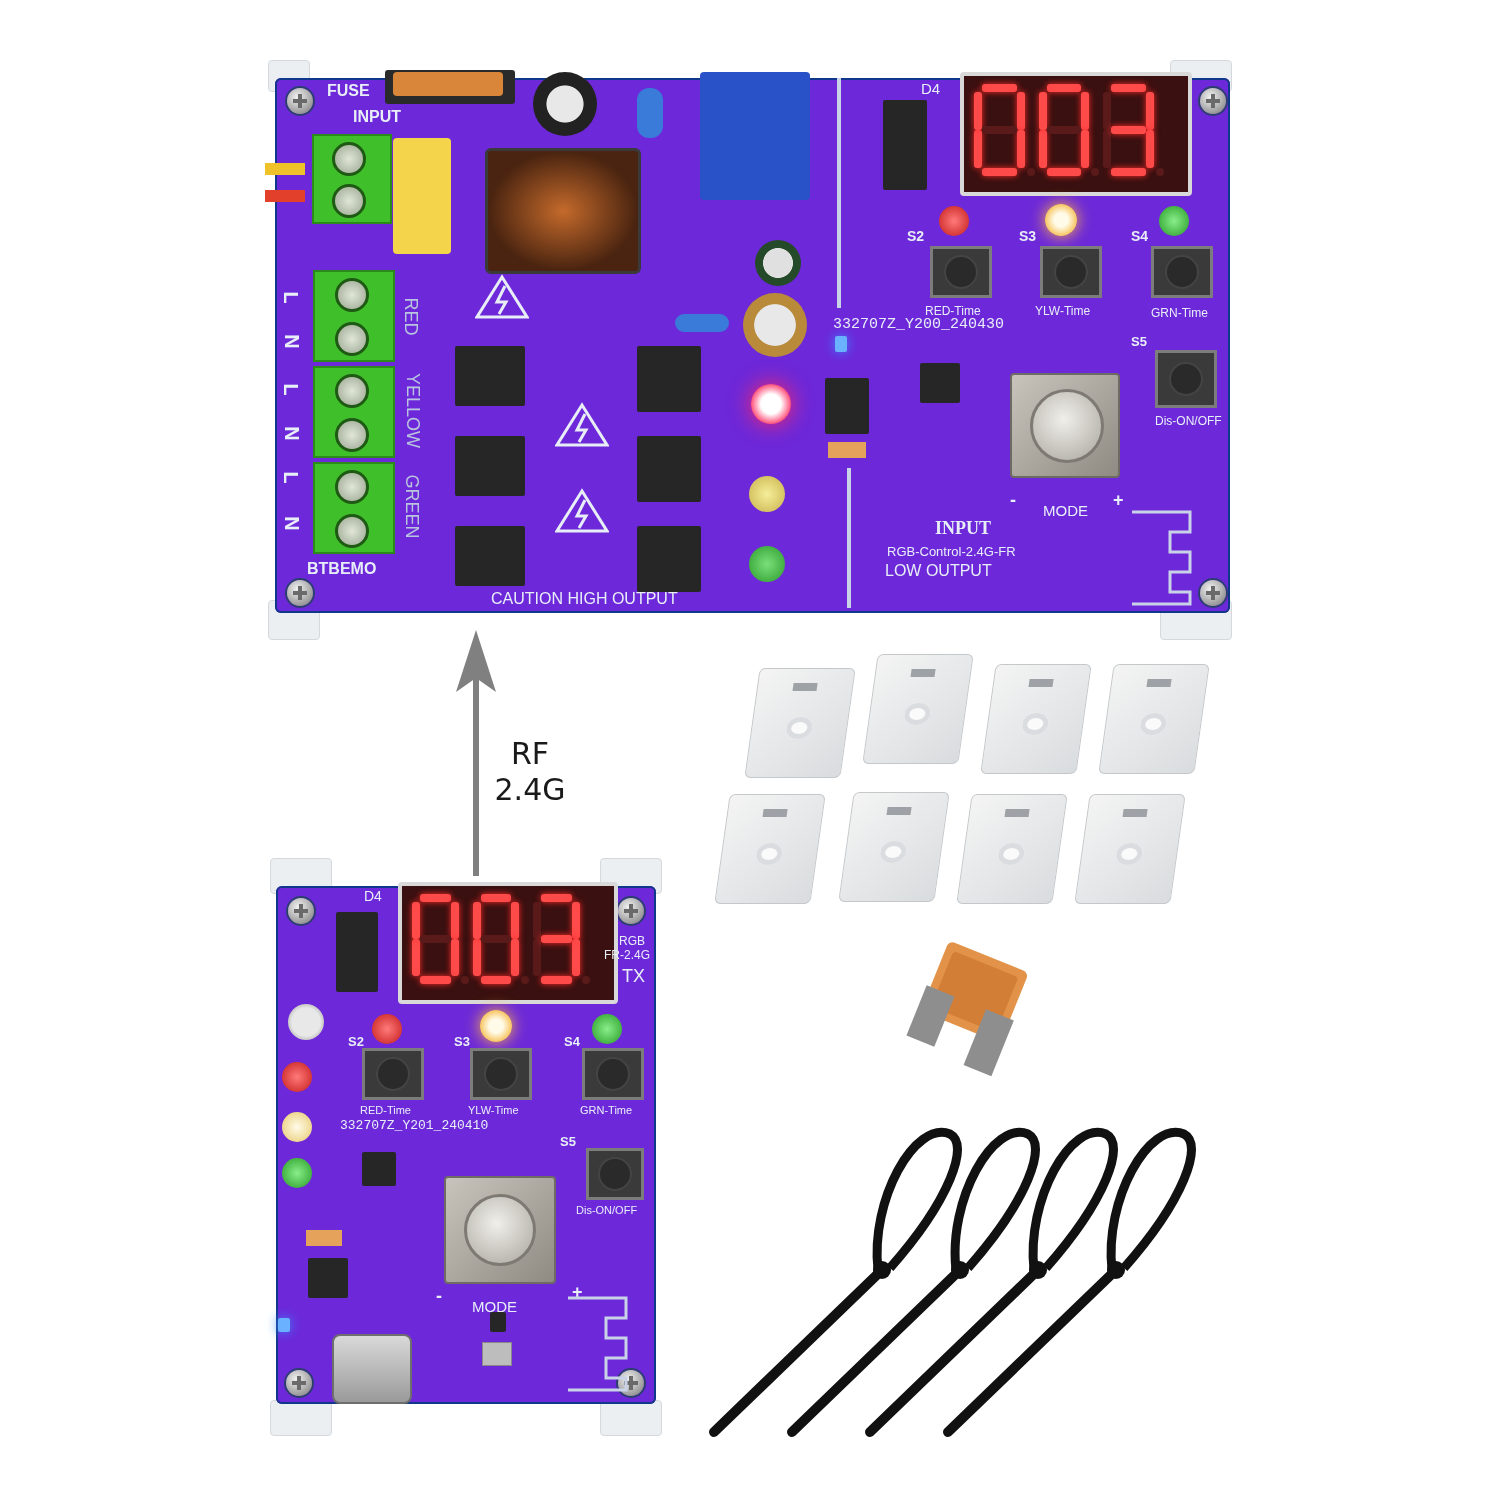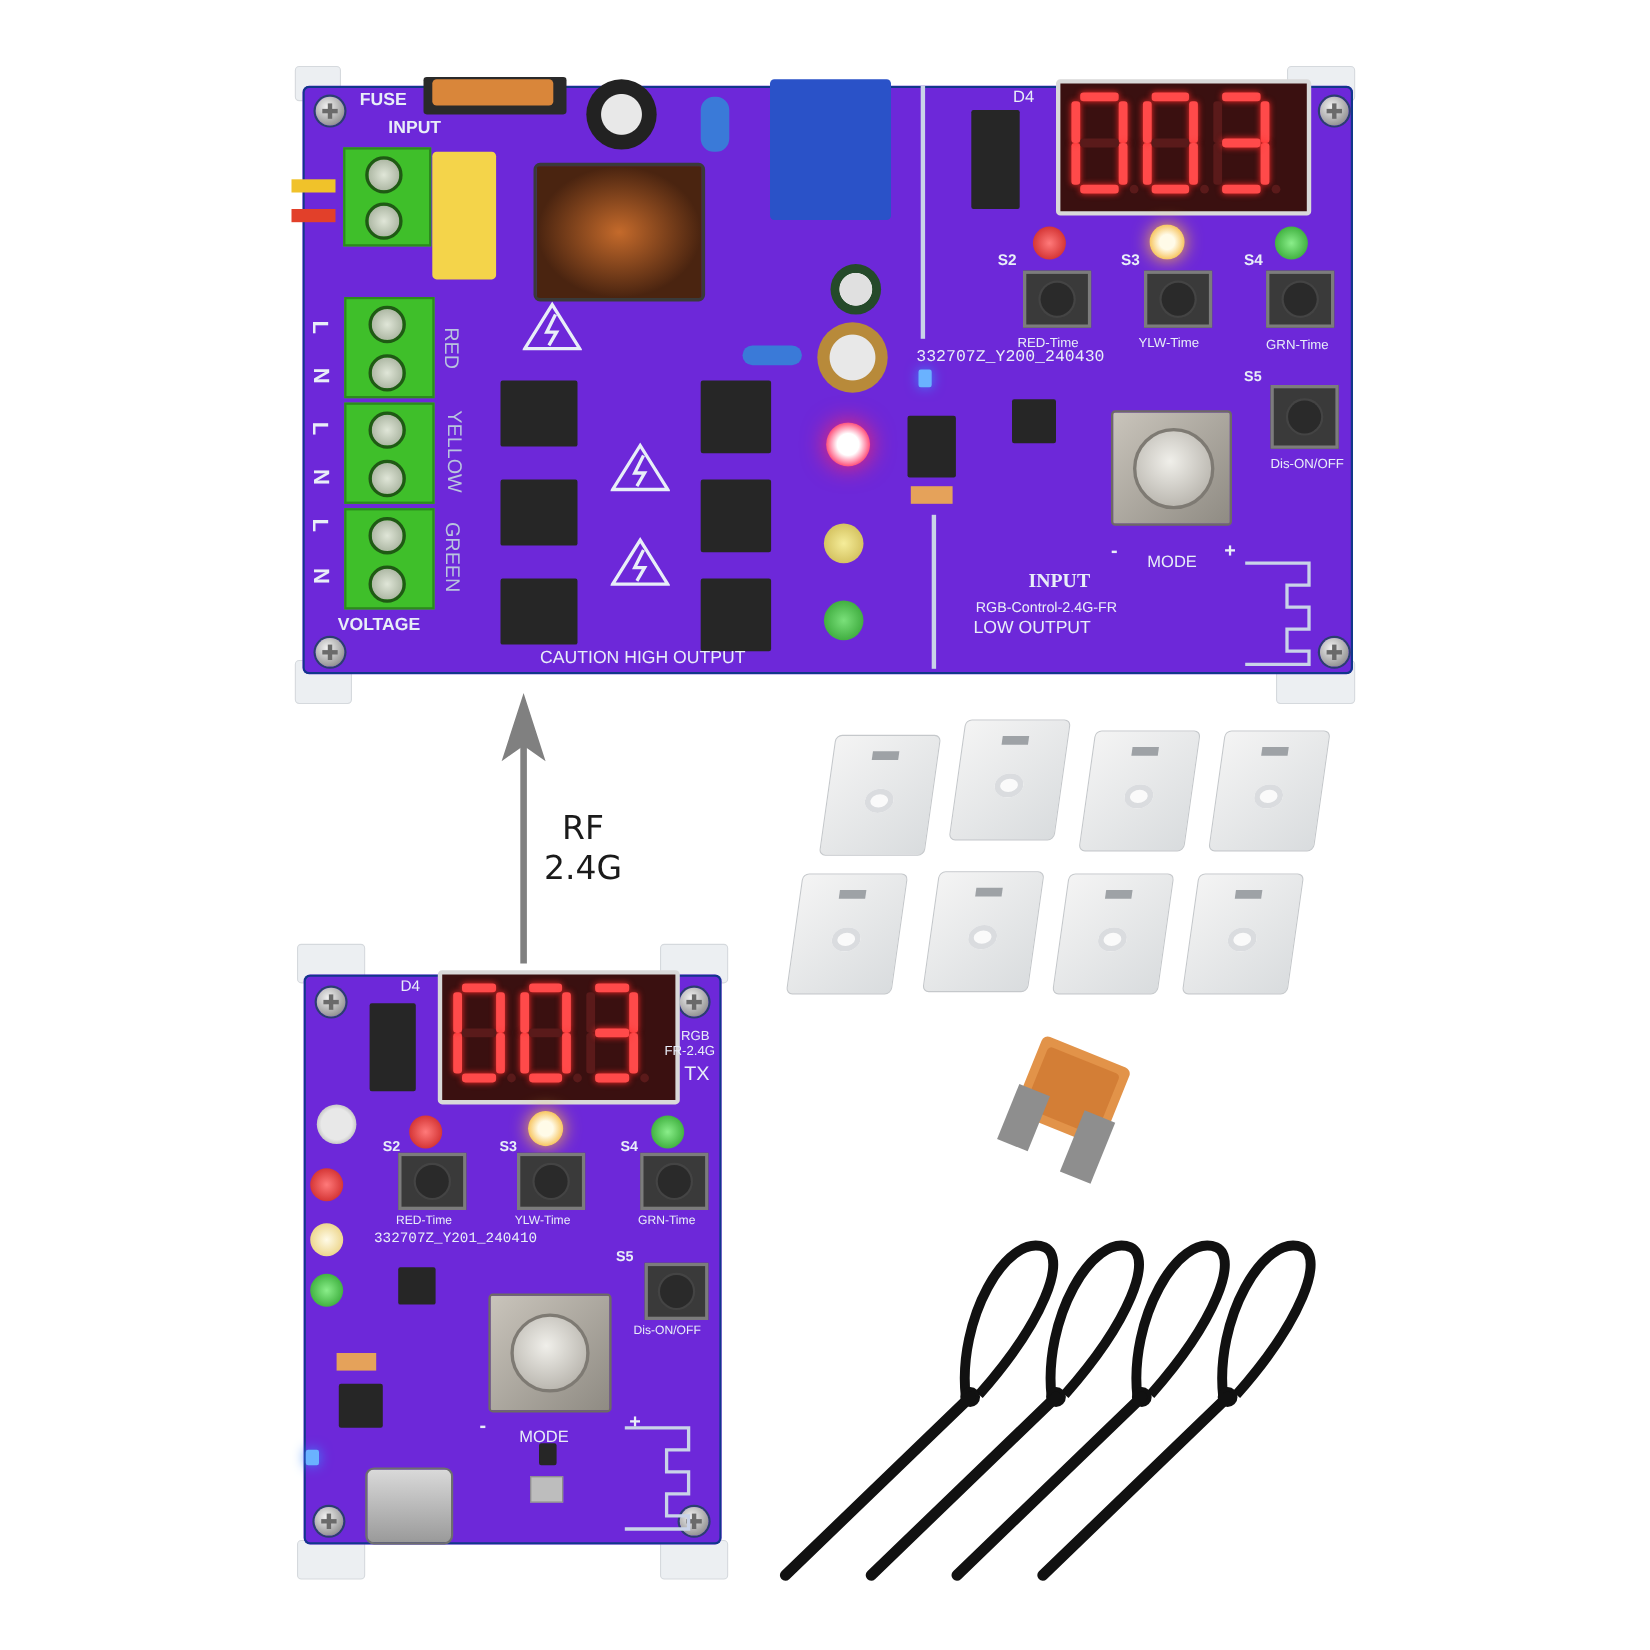--- a/index.html
+++ b/index.html
@@ -82,21 +82,21 @@
     <div class="tscrew" style="left:20px;top:6px;"></div>
     <div class="tscrew" style="left:20px;top:50px;"></div>
   </div>
   <div class="abs terminal" style="left:38px;top:384px;width:82px;height:92px;">
     <div class="tscrew" style="left:20px;top:6px;"></div>
     <div class="tscrew" style="left:20px;top:50px;"></div>
   </div>
   <div class="abs silk" style="left:116px;top:228px;font-size:18px;font-weight:normal;color:#b9c5de;transform:rotate(90deg);">RED</div>
   <div class="abs silk" style="left:100px;top:322px;font-size:18px;font-weight:normal;color:#b9c5de;transform:rotate(90deg);">YELLOW</div>
   <div class="abs silk" style="left:104px;top:418px;font-size:18px;font-weight:normal;color:#b9c5de;transform:rotate(90deg);">GREEN</div>
-  <div class="abs silk" style="left:32px;top:482px;font-size:16px;">VOLTAGE</div>
+  <div class="abs silk" style="left:32px;top:482px;font-size:16px;">BTBEMO</div>
 
   <div class="abs chip" style="left:180px;top:268px;width:70px;height:60px;"></div>
   <div class="abs chip" style="left:180px;top:358px;width:70px;height:60px;"></div>
   <div class="abs chip" style="left:180px;top:448px;width:70px;height:60px;"></div>
   <svg class="abs" style="left:200px;top:196px;" width="54" height="46">
       <polygon points="27,3 52,43 2,43" fill="none" stroke="#e8eef8" stroke-width="3"></polygon>
       <polyline points="30,12 22,28 31,28 24,40" fill="none" stroke="#e8eef8" stroke-width="3"></polyline>
     </svg>
   <svg class="abs" style="left:280px;top:324px;" width="54" height="46">
       <polygon points="27,3 52,43 2,43" fill="none" stroke="#e8eef8" stroke-width="3"></polygon>

